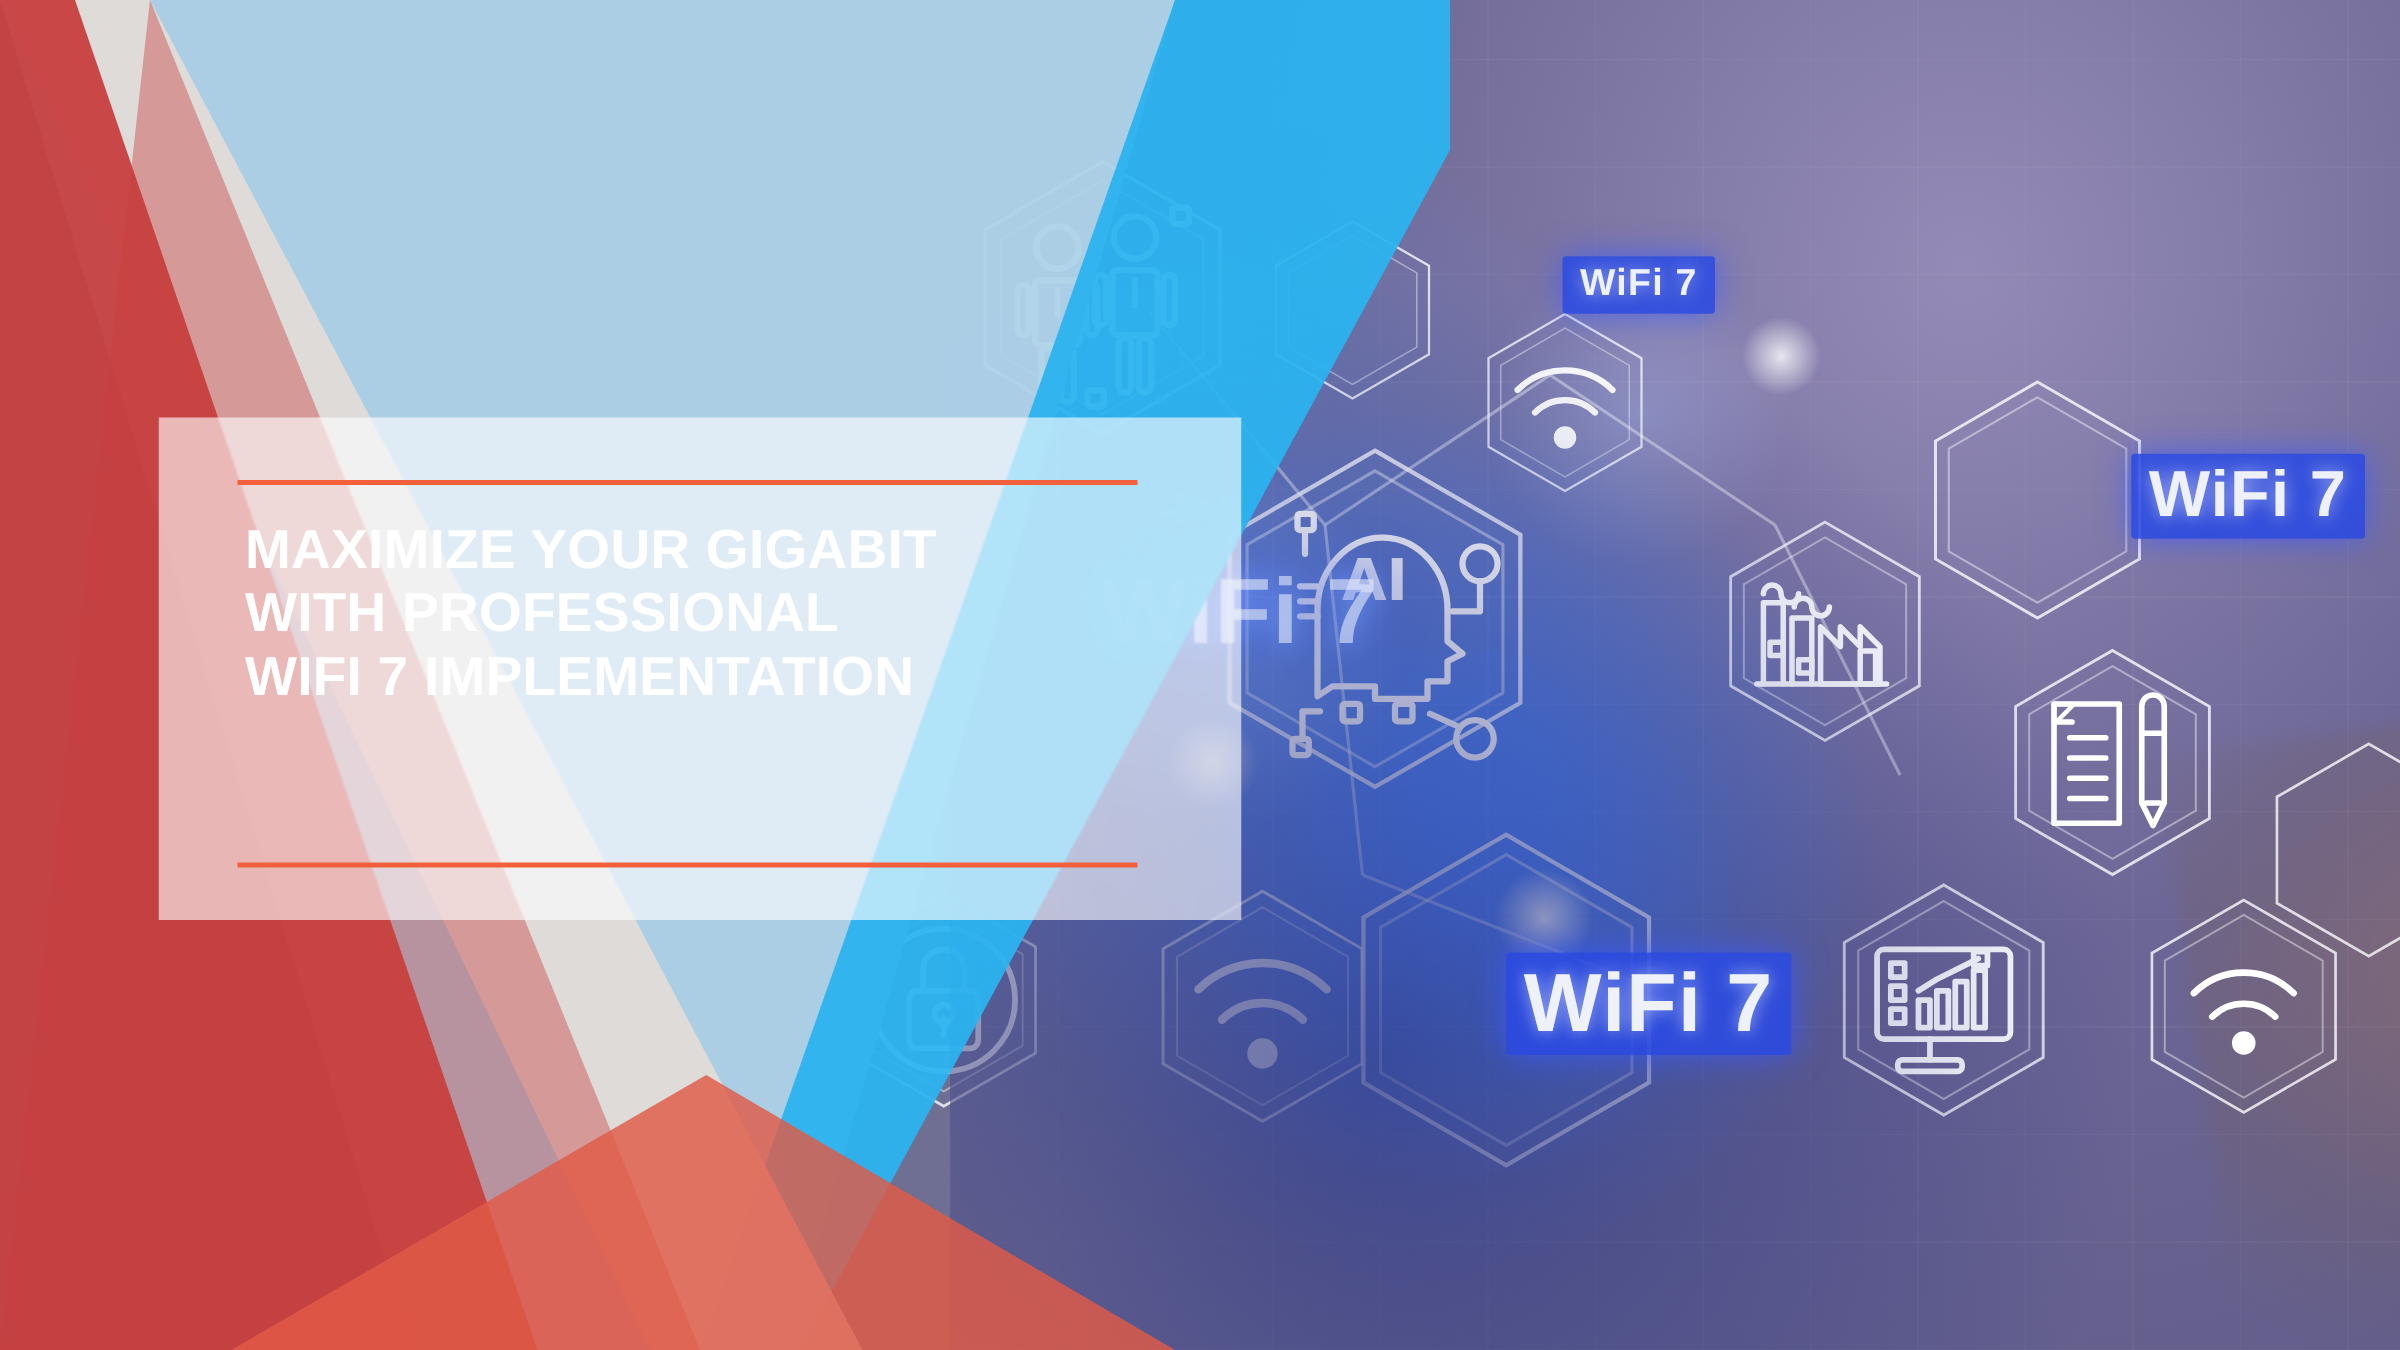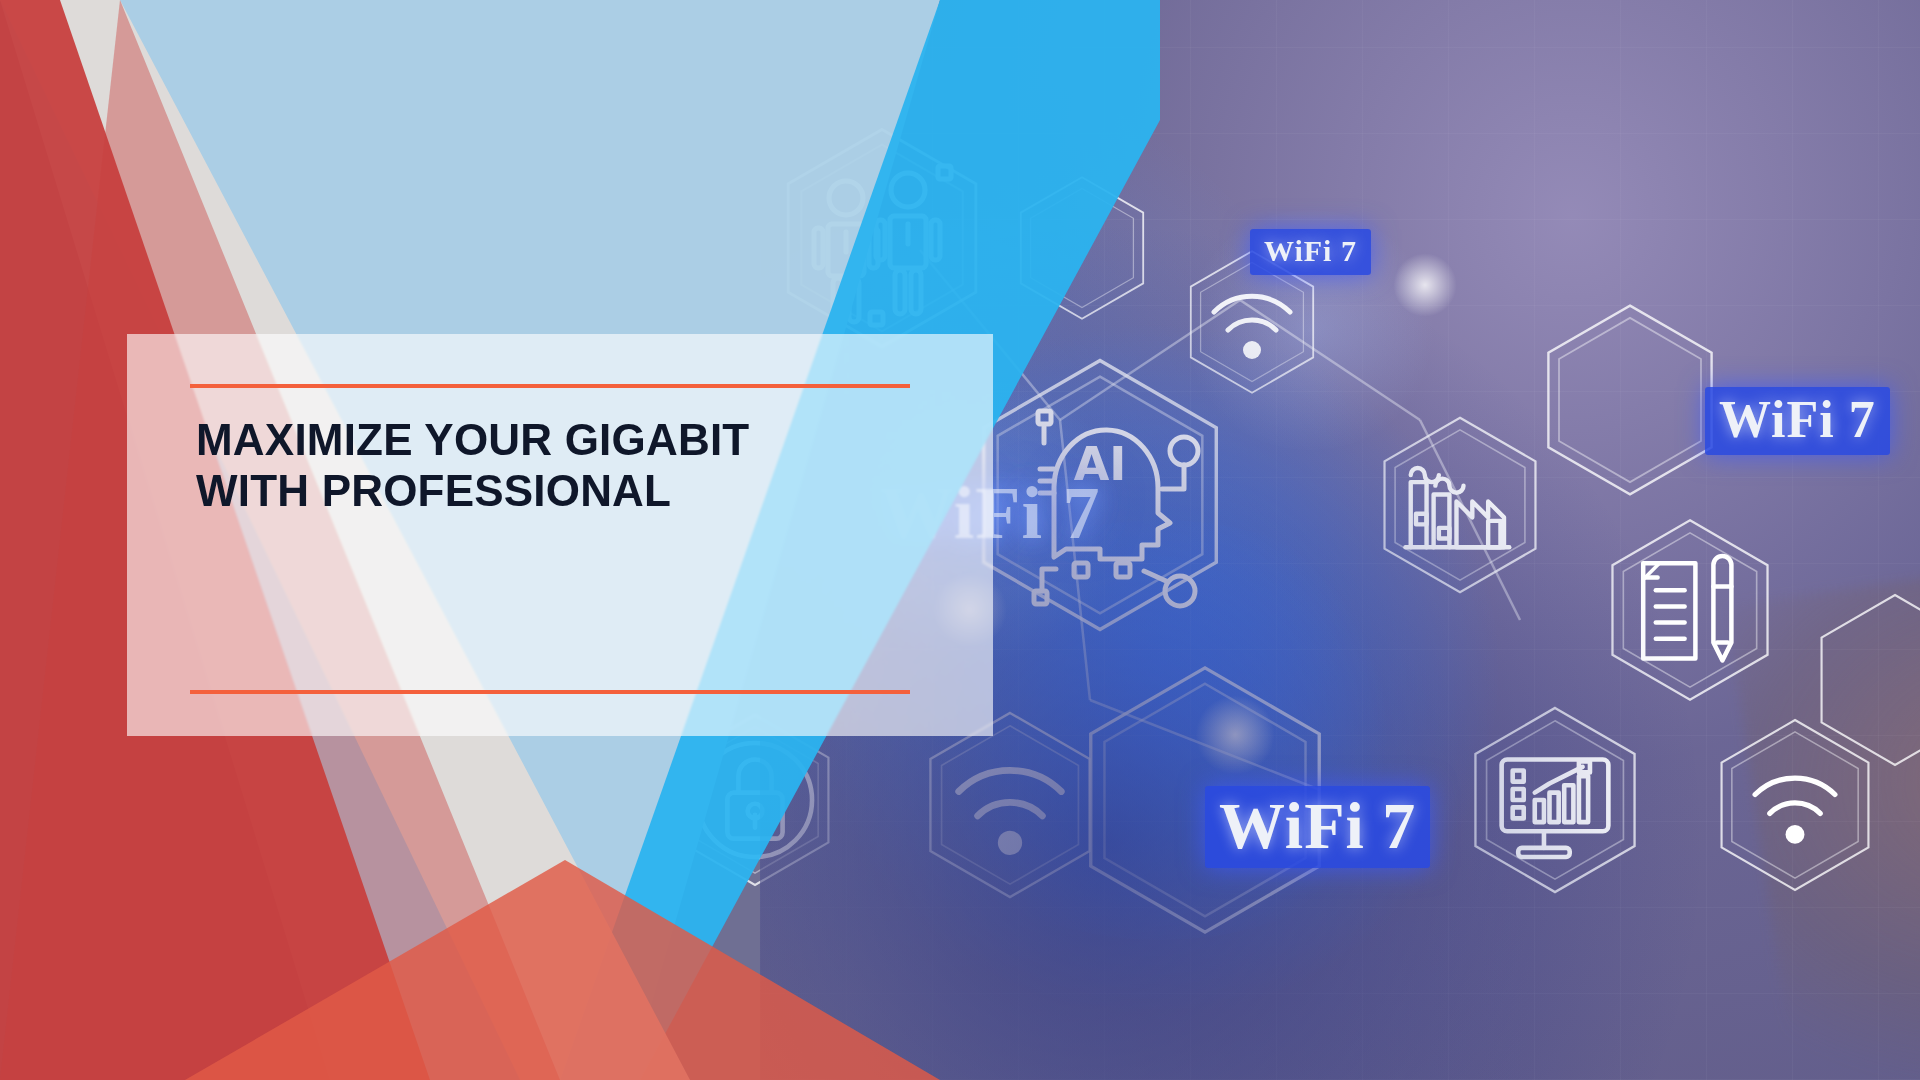--- a/index.html
+++ b/index.html
@@ -32,41 +32,41 @@
     transform:rotate(-8deg);filter:blur(6px);
   }
   .glow{position:absolute;border-radius:50%;pointer-events:none;}
   svg.net{position:absolute;left:0;top:0;width:1160px;height:1080px;overflow:visible;}
   .hexline{fill:none;stroke:rgba(255,255,255,.78);stroke-width:3;}
   .hexline2{fill:none;stroke:rgba(255,255,255,.42);stroke-width:2.5;}
   .ico{fill:none;stroke:#ffffff;stroke-width:5;stroke-linecap:round;stroke-linejoin:round;}
   .ico-f{fill:#ffffff;stroke:none;}
   .wifitag{
     position:absolute;color:#eef1f8;font-weight:700;letter-spacing:1px;
-    font-family:Liberation Serif, serif;line-height:1;white-space:nowrap;margin-top:24px;
+    font-family:Liberation Sans, sans-serif;line-height:1;white-space:nowrap;
   }
   .tag-blue{background:rgba(42,74,226,.88);padding:7px 14px 9px;border-radius:3px;
     text-shadow:0 0 14px rgba(255,255,255,.55);box-shadow:0 0 26px rgba(60,90,255,.75);}
   .tag-plain{text-shadow:0 0 22px rgba(120,160,255,.9),0 0 46px rgba(60,90,255,.7);}
 
   
   svg.geo{position:absolute;left:0;top:0;width:1160px;height:1080px;}
 
   
   .card{
     position:absolute;left:127px;top:334px;width:866px;height:402px;
     background:rgba(255,255,255,.62);
     backdrop-filter:blur(1px);
   }
   .rule{height:4px;background:#f4603c;}
   .rule-top{position:absolute;left:190px;top:384px;width:720px;}
   .rule-bot{position:absolute;left:190px;top:690px;width:720px;}
   .headline{
     position:absolute;left:196px;top:414px;width:760px;
-    color:#0f172a;font-weight:800;font-size:44px;line-height:1.16;
+    color:#ffffff;font-weight:800;font-size:44px;line-height:1.16;
     letter-spacing:.2px;text-transform:uppercase;
     font-family:"Liberation Sans","DejaVu Sans",sans-serif;
   }
   .headline span{display:block;}
 </style>
 </head>
 <body>
 
 <div class="stage">
 
@@ -275,16 +275,17 @@
 
     <polygon points="565,860 940,1080 185,1080" fill="#e05a47" opacity=".82"></polygon>
   </svg>
 
   <div class="card"></div>
   <div class="rule rule-top"></div>
 
   <div class="headline">
     <span>MAXIMIZE YOUR GIGABIT</span>
     <span>WITH PROFESSIONAL</span>
+    <span>WIFI 7 IMPLEMENTATION</span>
   </div>
 
   <div class="rule rule-bot"></div>
 </div>
 
 </body></html>

